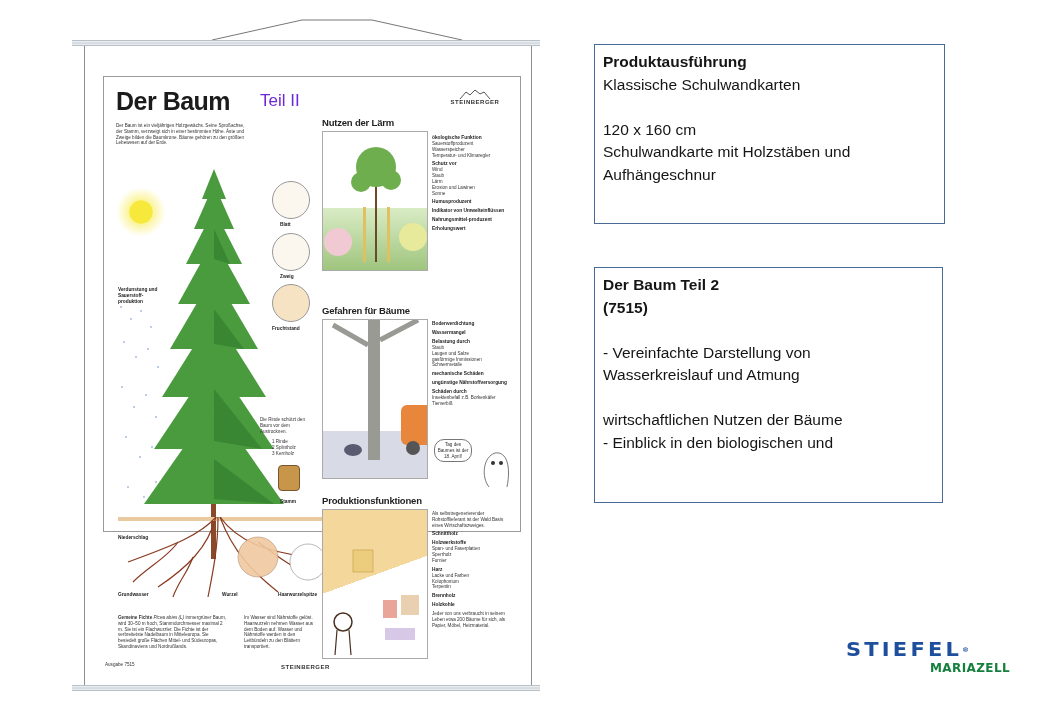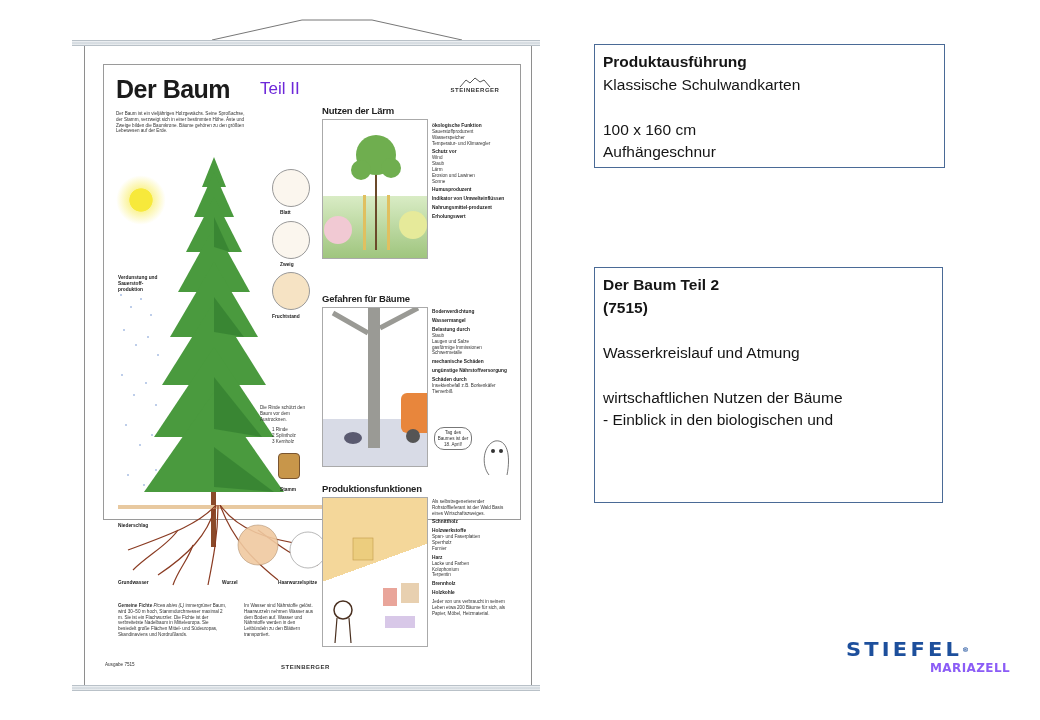--- a/index.html
+++ b/index.html
@@ -5,21 +5,21 @@
   * { box-sizing: border-box; margin: 0; padding: 0; }
   html, body { width: 1040px; height: 720px; background: #ffffff; overflow: hidden; }
   body { position: relative; font-family: "Liberation Sans", sans-serif; color: #111; }
 
   
   .hanger { position: absolute; left: 212px; top: 18px; width: 250px; height: 24px; }
   .rod { position: absolute; height: 6px; background: linear-gradient(#f4f6f8, #cfd6dc 50%, #eef1f3); border-top: 1px solid #b9c1c8; border-bottom: 1px solid #b9c1c8; }
   .rod.top { left: 72px; top: 40px; width: 468px; }
   .rod.bottom { left: 72px; top: 685px; width: 468px; }
   .poster { position: absolute; left: 84px; top: 46px; width: 448px; height: 640px; background: #fff; border-left: 1px solid #8e8e8e; border-right: 1px solid #8e8e8e; }
-  .sheet { position: absolute; left: 18px; top: 18px; width: 418px; height: 456px; border: 1px solid #9a9a9a; background: #fff; }
+  .sheet { position: absolute; left: 18px; top: 30px; width: 418px; height: 456px; border: 1px solid #9a9a9a; background: #fff; }
 
   .p-title { position: absolute; left: 12px; top: 10px; font-size: 25px; font-weight: bold; letter-spacing: -0.5px; color: #1b1b1b; }
   .p-subtitle { position: absolute; left: 156px; top: 14px; font-size: 17px; color: #6d28d9; }
   .p-publisher { position: absolute; left: 338px; top: 12px; width: 66px; text-align: center; font-size: 6px; font-weight: bold; letter-spacing: 0.5px; color: #333; }
   .p-publisher .mtn { display:block; height: 10px; }
 
   .tiny { font-size: 4.6px; line-height: 5.8px; color: #333; }
   .tinyb { font-size: 4.8px; line-height: 6px; font-weight: bold; color: #222; }
 
   .intro { position: absolute; left: 12px; top: 46px; width: 130px; }
@@ -35,28 +35,28 @@
   .circle { position: absolute; width: 38px; height: 38px; border-radius: 50%; border: 1px solid #999; background: #fbf6ee; }
 
   .section-h { position: absolute; font-size: 9.5px; font-weight: bold; color: #222; letter-spacing: -0.2px; }
   .panel { position: absolute; border: 1px solid #aaa; overflow: hidden; }
   .side-list { position: absolute; width: 82px; }
 
   
   .infobox { position: absolute; border: 1px solid #4a6a96; background: #fff; padding: 6px 8px; font-family: "Liberation Sans", sans-serif; font-size: 15.5px; line-height: 22.5px; color: #151515; }
   .infobox .h { font-weight: bold; }
   .infobox .gap { height: 22.5px; }
-  .box1 { left: 594px; top: 44px; width: 351px; height: 124px; }
+  .box1 { left: 594px; top: 44px; width: 351px; height: 180px; }
   .box2 { left: 594px; top: 267px; width: 349px; height: 236px; }
 
   
   .brand { position: absolute; left: 846px; top: 640px; width: 170px; }
   .brand-top { font-family: "DejaVu Sans", sans-serif; font-weight: bold; font-size: 21px; letter-spacing: 3.2px; color: #1d4f9c; transform: scaleY(0.9); transform-origin: left top; line-height: 22px; }
   .brand-reg { font-size: 7px; vertical-align: top; letter-spacing: 0; }
-  .brand-sub { position: absolute; right: 6px; top: 21px; font-family: "DejaVu Sans", sans-serif; font-weight: bold; font-size: 12px; color: #8b5cf6; letter-spacing: 0.4px; margin-left: 48px; }
+  .brand-sub { position: absolute; right: 6px; top: 21px; font-family: "DejaVu Sans", sans-serif; font-weight: bold; font-size: 12px; color: #15803d; letter-spacing: 0.4px; margin-left: 48px; }
 </style>
 </head>
 <body>
 
 <svg class="hanger" viewBox="0 0 250 24">
   <polyline points="0,22 90,2 160,2 250,22" fill="none" stroke="#777" stroke-width="1"></polyline>
 </svg>
 <div class="rod top"></div>
 
 <div class="poster">
@@ -255,28 +255,30 @@
   <div class="tiny" style="position:absolute;left:20px;top:616px;">Ausgabe 7515</div>
   <div style="position:absolute;left:196px;top:618px;font-size:6px;font-weight:bold;letter-spacing:0.5px;color:#333;">STEINBERGER</div>
 </div>
 
 <div class="rod bottom"></div>
 
 <div class="infobox box1">
   <div class="h">Produktausführung</div>
   <div>Klassische Schulwandkarten</div>
   <div class="gap"></div>
-  <div>100 x 160 cm</div>
+  <div>120 x 160 cm</div>
+  <div>Schulwandkarte mit Holzstäben und</div>
   <div>Aufhängeschnur</div>
 </div>
 
 <div class="infobox box2">
   <div class="h">Der Baum Teil 2</div>
   <div class="h">(7515)</div>
   <div class="gap"></div>
+  <div>- Vereinfachte Darstellung von</div>
   <div>Wasserkreislauf und Atmung</div>
   <div class="gap"></div>
   <div>wirtschaftlichen Nutzen der Bäume</div>
   <div>- Einblick in den biologischen und</div>
   <div class="gap"></div>
 </div>
 
 <div class="brand">
   <div class="brand-top"><span>STIEFEL</span><span class="brand-reg">®</span></div>
   <div class="brand-sub">MARIAZELL</div>

